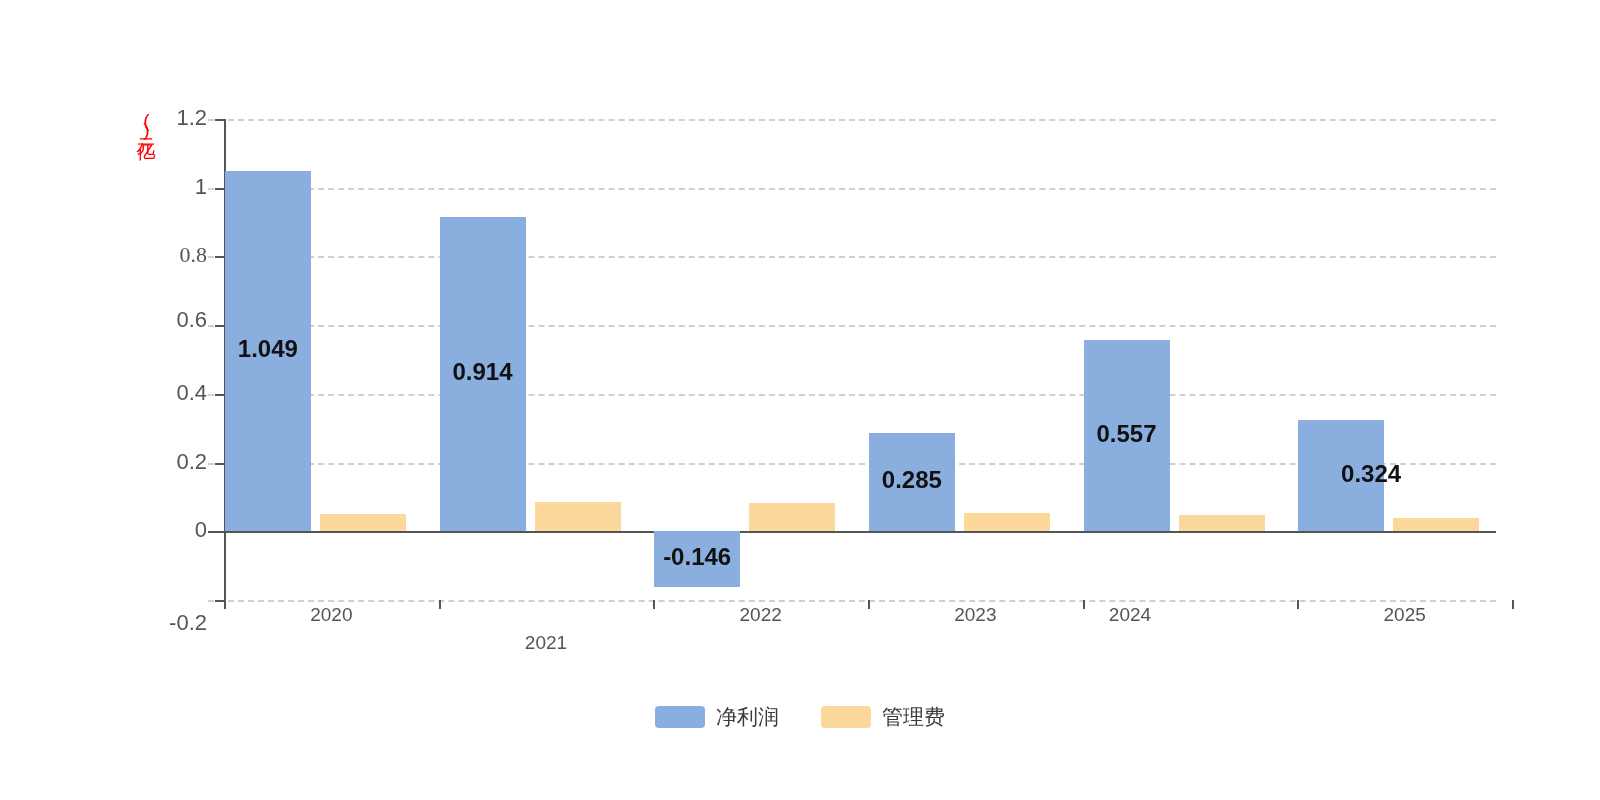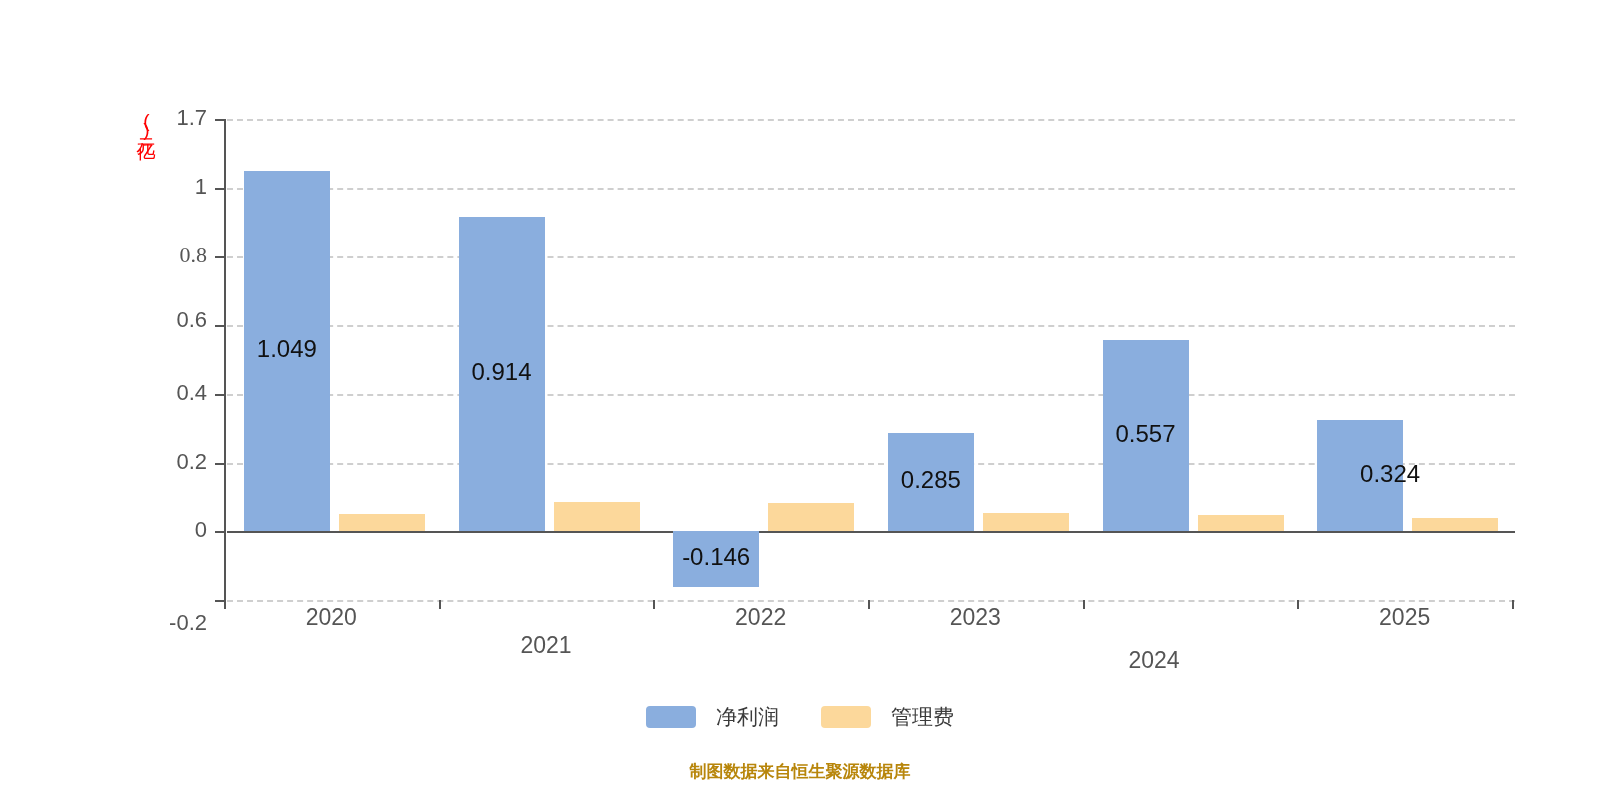--- a/index.html
+++ b/index.html
@@ -31,24 +31,25 @@
     text-align: center;
     font-size: 25px;
     font-weight: bold;
     color: #333333;
     letter-spacing: 0px;
   }
 
   
   .plot-area {
     position: absolute;
-    left: 227px;
+    left: 208px;
     top: 119px;
     width: 1288px;
     height: 481px;
+    font-weight: bold;
   }
 
   .gridline {
     position: absolute;
     left: 0;
     width: 1288px;
     height: 0;
     border-top: 2px dashed #cfcfcf;
   }
   .gridline.zero {
@@ -98,21 +99,21 @@
     width: 0;
     height: 9px;
     border-left: 2px solid #555555;
   }
 
   .x-tick-label {
     position: absolute;
     top: 604px;
     width: 160px;
     text-align: center;
-    font-size: 23px;
+    font-size: 19px;
     color: #555555;
   }
 
   
   .bar {
     position: absolute;
   }
   .bar-net {
     background: #8aaede;
   }
@@ -135,21 +136,21 @@
     top: 703px;
     width: 1600px;
     display: flex;
     justify-content: center;
     align-items: center;
     gap: 42px;
   }
   .legend-item {
     display: flex;
     align-items: center;
-    gap: 20px;
+    gap: 11px;
   }
   .legend-swatch {
     width: 50px;
     height: 22px;
     border-radius: 4px;
   }
   .legend-swatch.net { background: #8aaede; }
   .legend-swatch.admin { background: #fcd89b; }
   .legend-label {
     font-size: 21px;
@@ -185,21 +186,21 @@
       <div class="gridline" style="top: 137.429px;"></div>
       <div class="gridline" style="top: 206.143px;"></div>
       <div class="gridline" style="top: 274.857px;"></div>
       <div class="gridline" style="top: 343.571px;"></div>
       <div class="gridline zero" style="top: 412.286px;"></div>
       <div class="gridline" style="top: 481px;"></div>
     </div>
 
   <div id="ytick-layer">
       <div class="y-tick-mark" style="left: 215px; top: 119px;"></div>
-      <div class="y-tick-label" style="left: 127px; top: 105px;">1.7</div>
+      <div class="y-tick-label" style="left: 127px; top: 105px;">1.2</div>
       <div class="y-tick-mark" style="left: 215px; top: 187.714px;"></div>
       <div class="y-tick-label" style="left: 127px; top: 173.714px;">1</div>
       <div class="y-tick-mark" style="left: 215px; top: 256.429px;"></div>
       <div class="y-tick-label" style="left: 127px; top: 242.429px; font-family: Liberation Serif, serif;">0.8</div>
       <div class="y-tick-mark" style="left: 215px; top: 325.143px;"></div>
       <div class="y-tick-label" style="left: 127px; top: 307px;">0.6</div>
       <div class="y-tick-mark" style="left: 215px; top: 393.857px;"></div>
       <div class="y-tick-label" style="left: 127px; top: 379.857px;">0.4</div>
       <div class="y-tick-mark" style="left: 215px; top: 462.571px;"></div>
       <div class="y-tick-label" style="left: 127px; top: 448.571px;">0.2</div>
@@ -235,30 +236,29 @@
       <div class="x-tick-mark" style="left: 438.667px;"></div>
       <div class="x-tick-mark" style="left: 653.333px;"></div>
       <div class="x-tick-mark" style="left: 868px;"></div>
       <div class="x-tick-mark" style="left: 1082.67px;"></div>
       <div class="x-tick-mark" style="left: 1297.33px;"></div>
       <div class="x-tick-mark" style="left: 1512px;"></div>
       <div class="x-tick-label" style="left: 251.333px;">2020</div>
       <div class="x-tick-label" style="left: 466px; margin-top: 28px;">2021</div>
       <div class="x-tick-label" style="left: 680.667px;">2022</div>
       <div class="x-tick-label" style="left: 895.333px;">2023</div>
-      <div class="x-tick-label" style="left: 1074px; margin-top: 43px;">2024</div>
+      <div class="x-tick-label" style="left: 1050px;">2024</div>
       <div class="x-tick-label" style="left: 1324.67px;">2025</div>
     </div>
 
   <div class="legend" id="legend-layer">
       <div class="legend-item">
         <span class="legend-swatch net"></span>
         <span class="legend-label">净利润</span>
       </div>
       <div class="legend-item">
         <span class="legend-swatch admin"></span>
         <span class="legend-label">管理费</span>
       </div>
     </div>
 
-  <div class="footer-note">制图数据来自恒生聚源数据库</div>
 
 </div>
 
 </body></html>

